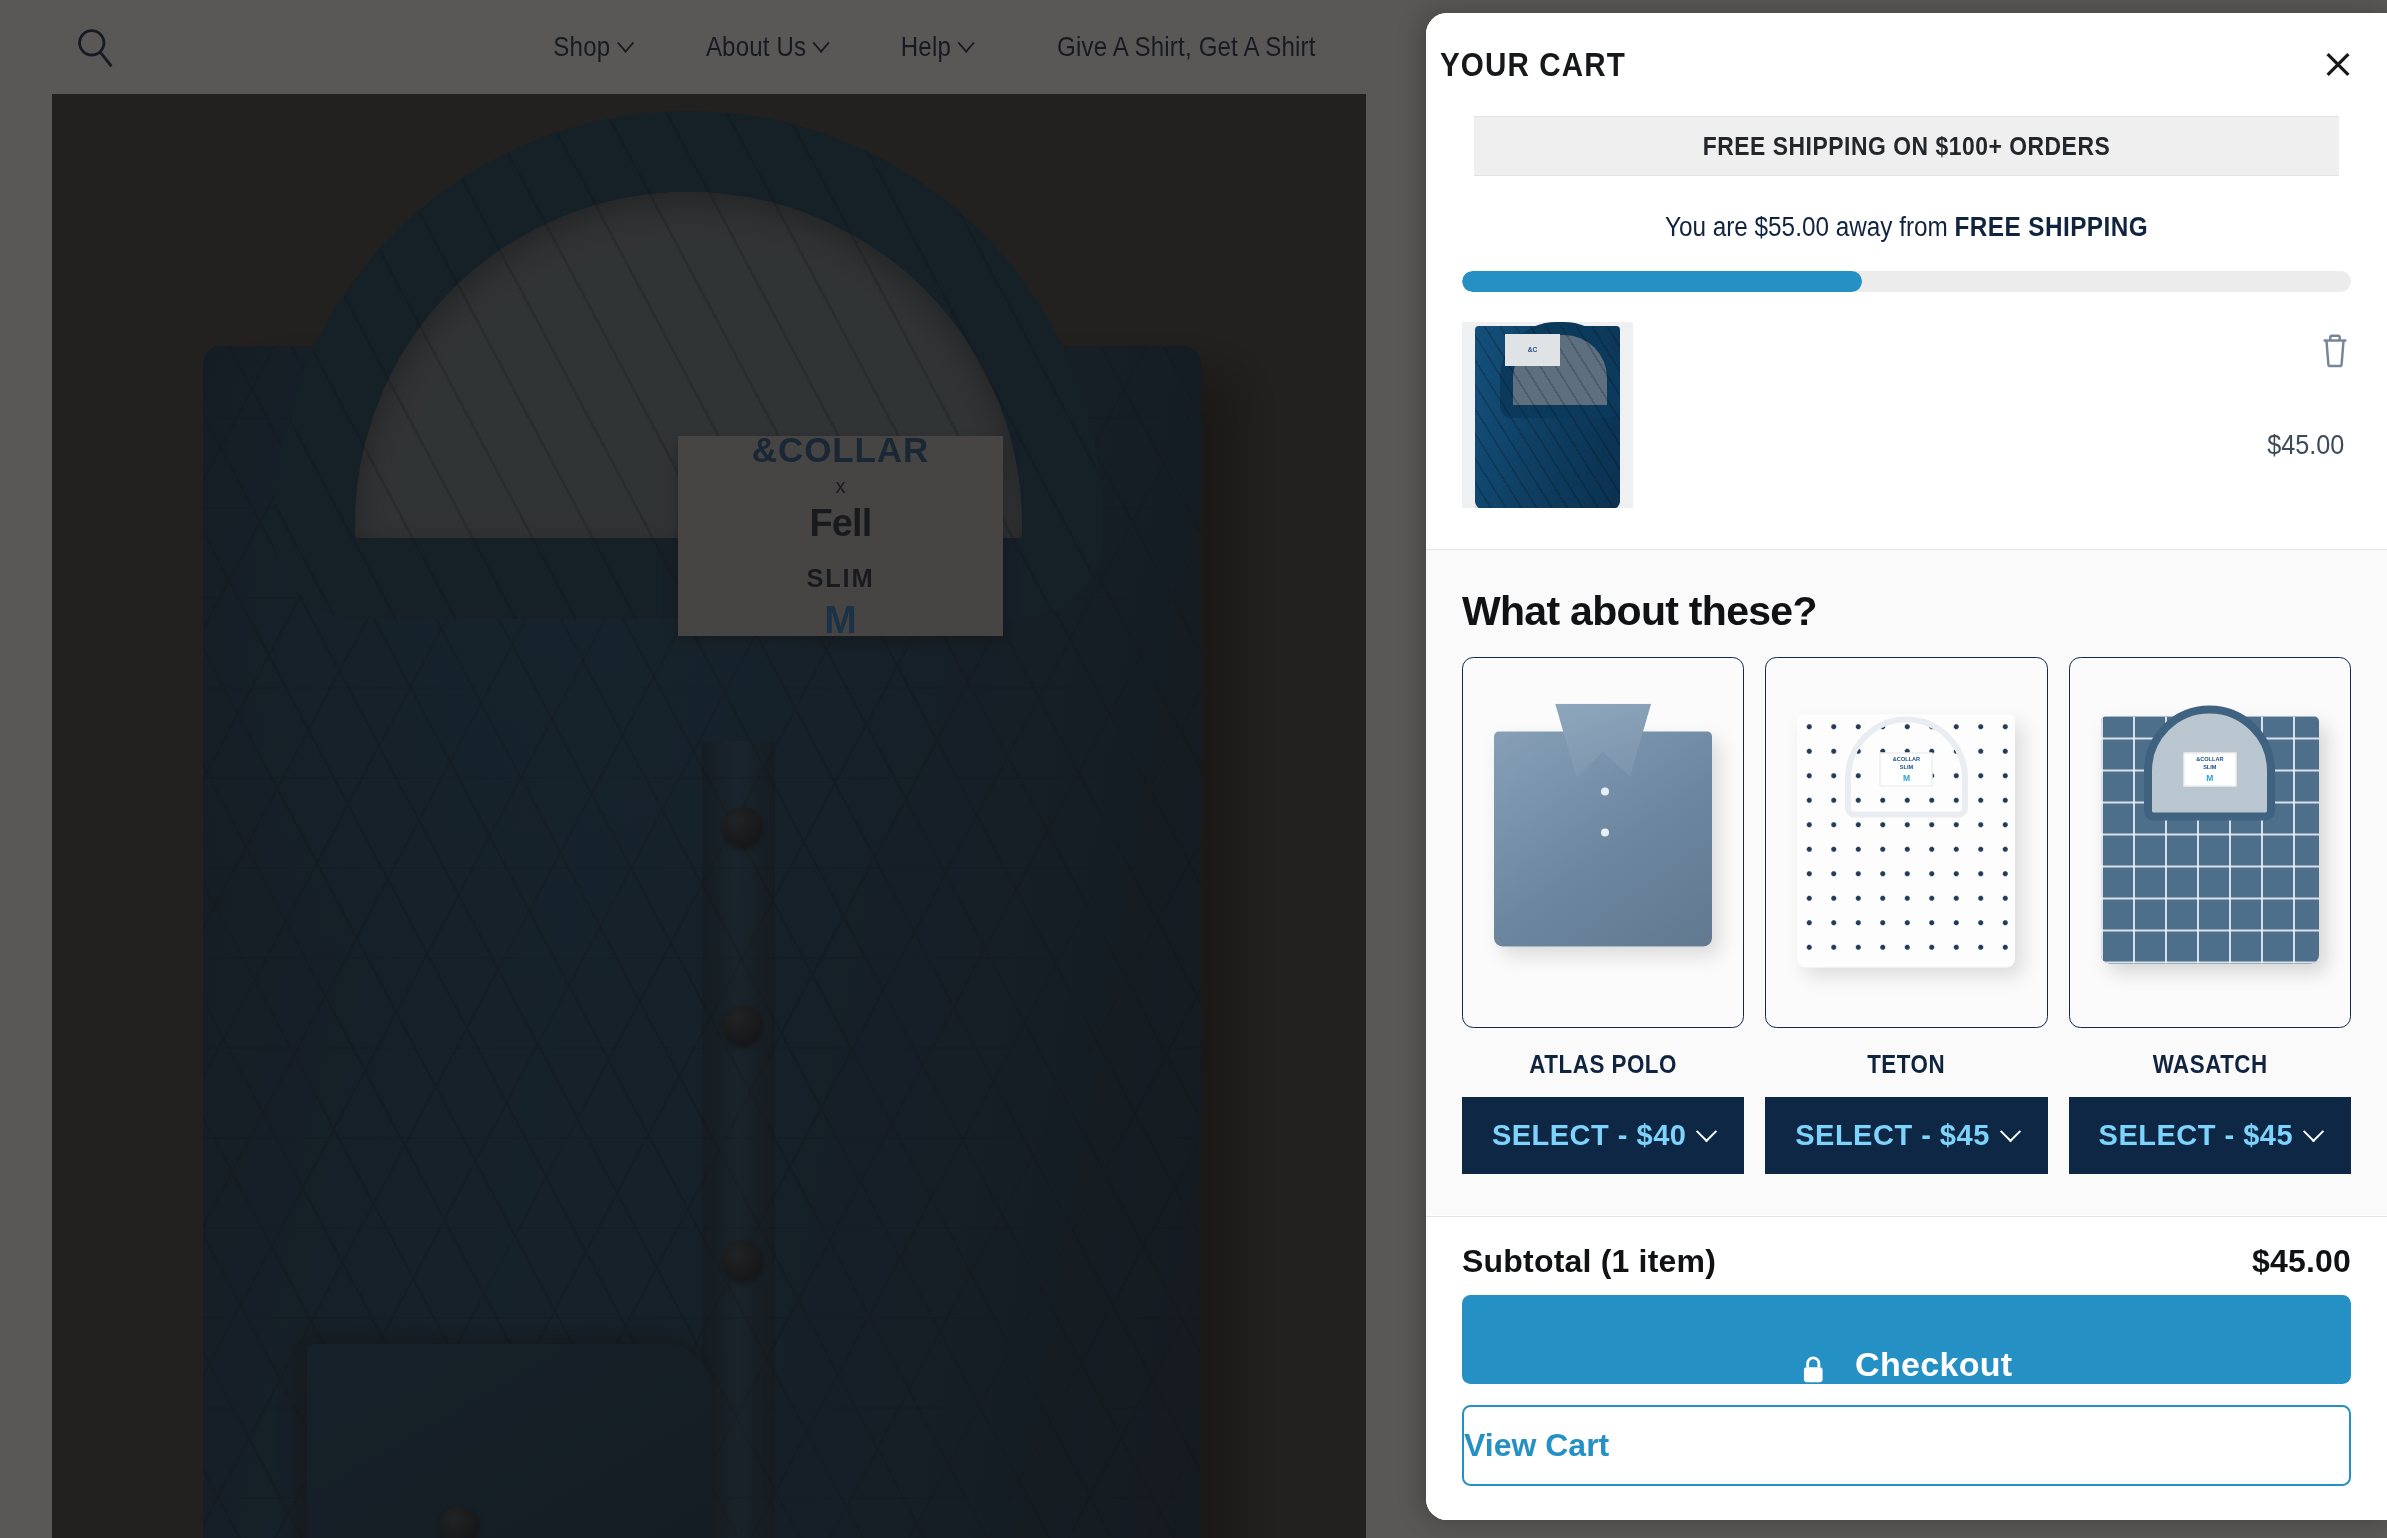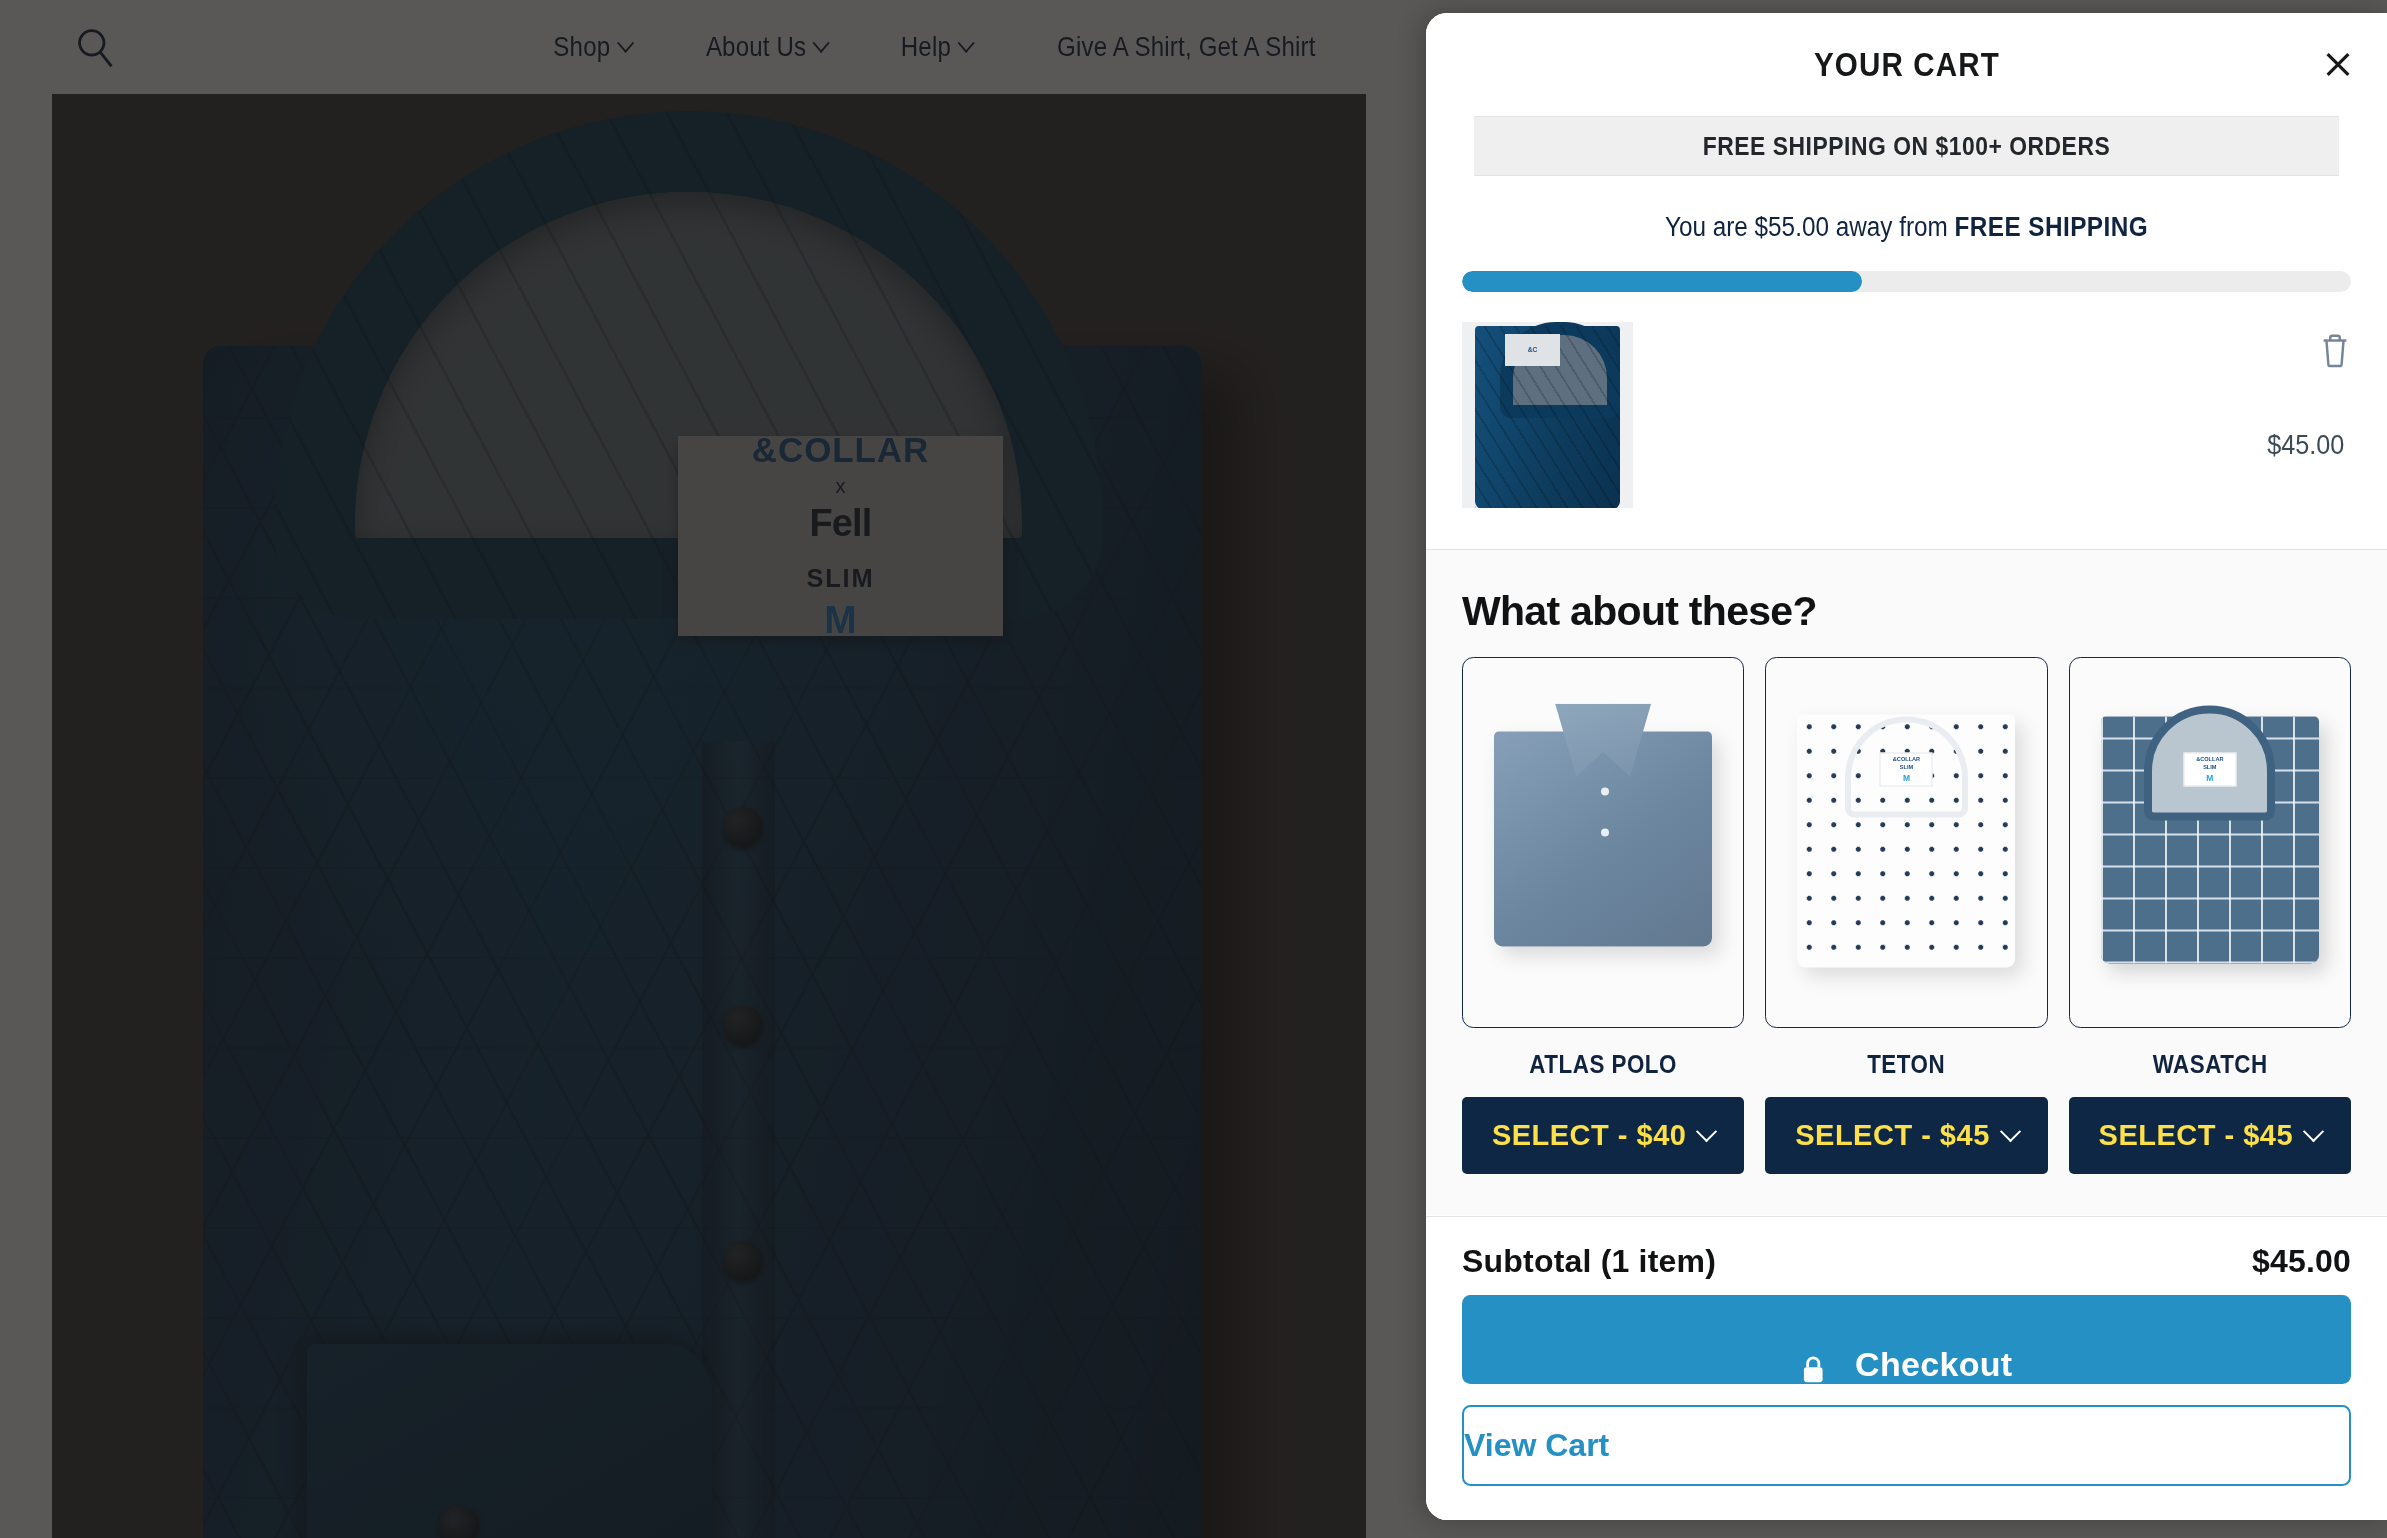--- a/index.html
+++ b/index.html
@@ -187,21 +187,21 @@
     overflow: hidden;
     box-shadow: -3.8px 0 24.5px rgba(0,0,0,.25);
   }
 
   .cart-head {
     position: relative;
     height: 103px;
     flex: none;
     display: flex;
     align-items: center;
-    justify-content: center;
+    justify-content: flex-start;
     background: #fff;
   }
   .cart-title {
     font-family: "Liberation Sans Narrow", "Liberation Sans", sans-serif;
     font-size: 34px;
     font-weight: 700;
     letter-spacing: 1.3px;
     color: #16181a;
     transform: scaleX(0.87);
   }
@@ -408,23 +408,23 @@
     font-family: "Liberation Sans Narrow", "Liberation Sans", sans-serif;
     font-size: 26px;
     font-weight: 700;
     letter-spacing: 0.6px;
     color: #11243f;
     transform: scaleX(0.86);
   }
   .up-select {
     margin-top: 17px;
     height: 77px;
-    border-radius: 5px;
+    border-radius: 0;
     background: #0d2744;
-    color: #fde047;
+    color: #7dd3fc;
     display: flex;
     align-items: center;
     justify-content: center;
     gap: 13px;
     font-family: "Liberation Sans Narrow", "Liberation Sans", sans-serif;
     font-size: 29px;
     font-weight: 700;
     letter-spacing: 0.5px;
     cursor: pointer;
   }

